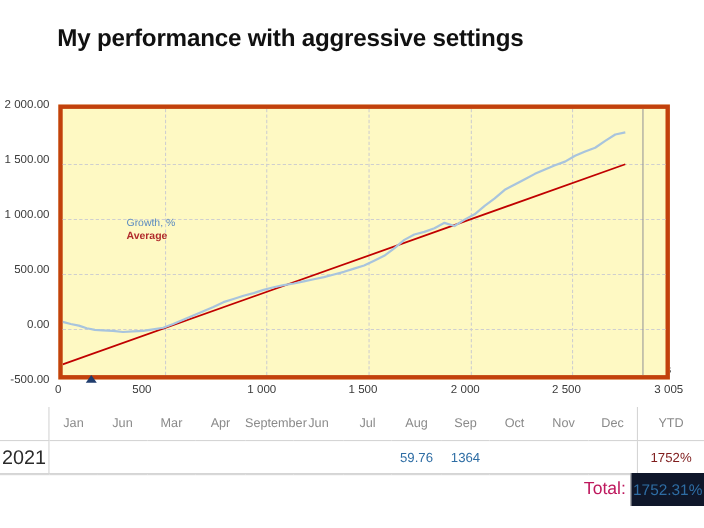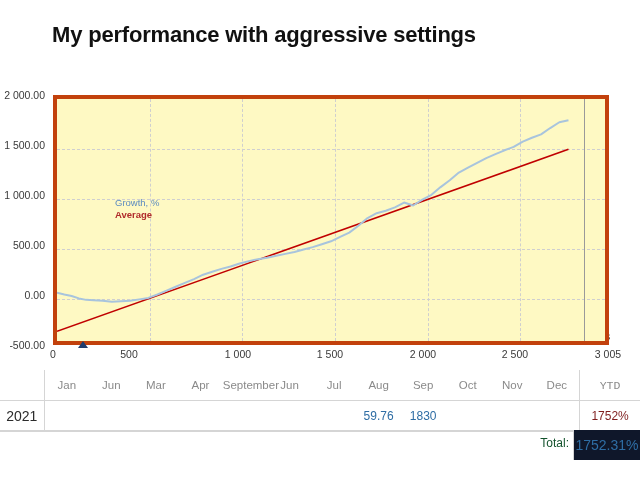--- a/index.html
+++ b/index.html
@@ -129,44 +129,44 @@
   #monthly-table th, #monthly-table td {
     padding: 0;
     text-align: center;
     height: 30px;
     vertical-align: middle;
     font-weight: normal;
   }
   #monthly-table thead th { color: #8a8a8a; }
   .col-year  { width: 40px; }
   .col-month { width: 41px; }
-  .col-ytd   { width: 55px; font-family: Liberation Mono, monospace; }
+  .col-ytd   { width: 55px; }
   .row-header-cells th { border-bottom: 1px solid #d5d5d5; }
   .sep-left  { border-left: 1px solid #d5d5d5; }
   .year-label {
     color: #2b2b2b;
     font-weight: bold;
-    font-size: 14px;
+    font-size: 18px;
     text-align: center;
   }
   .data-row td { border-bottom: 1px solid #d5d5d5; }
   .val-blue { color: #2e6da4; font-size: 12px; }
   .ytd-cell { color: #7f1d1d; font-size: 12px; }
 
   #total-row {
     position: absolute;
     left: 0; top: 430px;
     width: 640px;
     height: 30px;
   }
   #total-label {
     position: absolute;
     right: 71px; top: 6px;
-    font-size: 12px;
-    color: #14532d;
+    font-size: 16px;
+    color: #be185d;
   }
   #total-value {
     position: absolute;
     right: 0px; top: 0px;
     width: 66px; height: 30px;
     line-height: 30px;
     text-align: center;
     font-size: 14px;
     color: #2e6da4;
     background: #0f172a;
@@ -253,21 +253,21 @@
     <tr class="data-row">
       <td class="year-label">2021</td>
       <td class="val-blue sep-left"></td>
       <td class="val-blue"></td>
       <td class="val-blue"></td>
       <td class="val-blue"></td>
       <td class="val-blue"></td>
       <td class="val-blue"></td>
       <td class="val-blue"></td>
       <td class="val-blue">59.76</td>
-      <td class="val-blue">1830</td>
+      <td class="val-blue">1364</td>
       <td class="val-blue"></td>
       <td class="val-blue"></td>
       <td class="val-blue"></td>
       <td class="ytd-cell sep-left">1752%</td>
     </tr>
   </tbody>
 </table>
 
 <div id="total-divider"></div>
 <div id="total-row">

